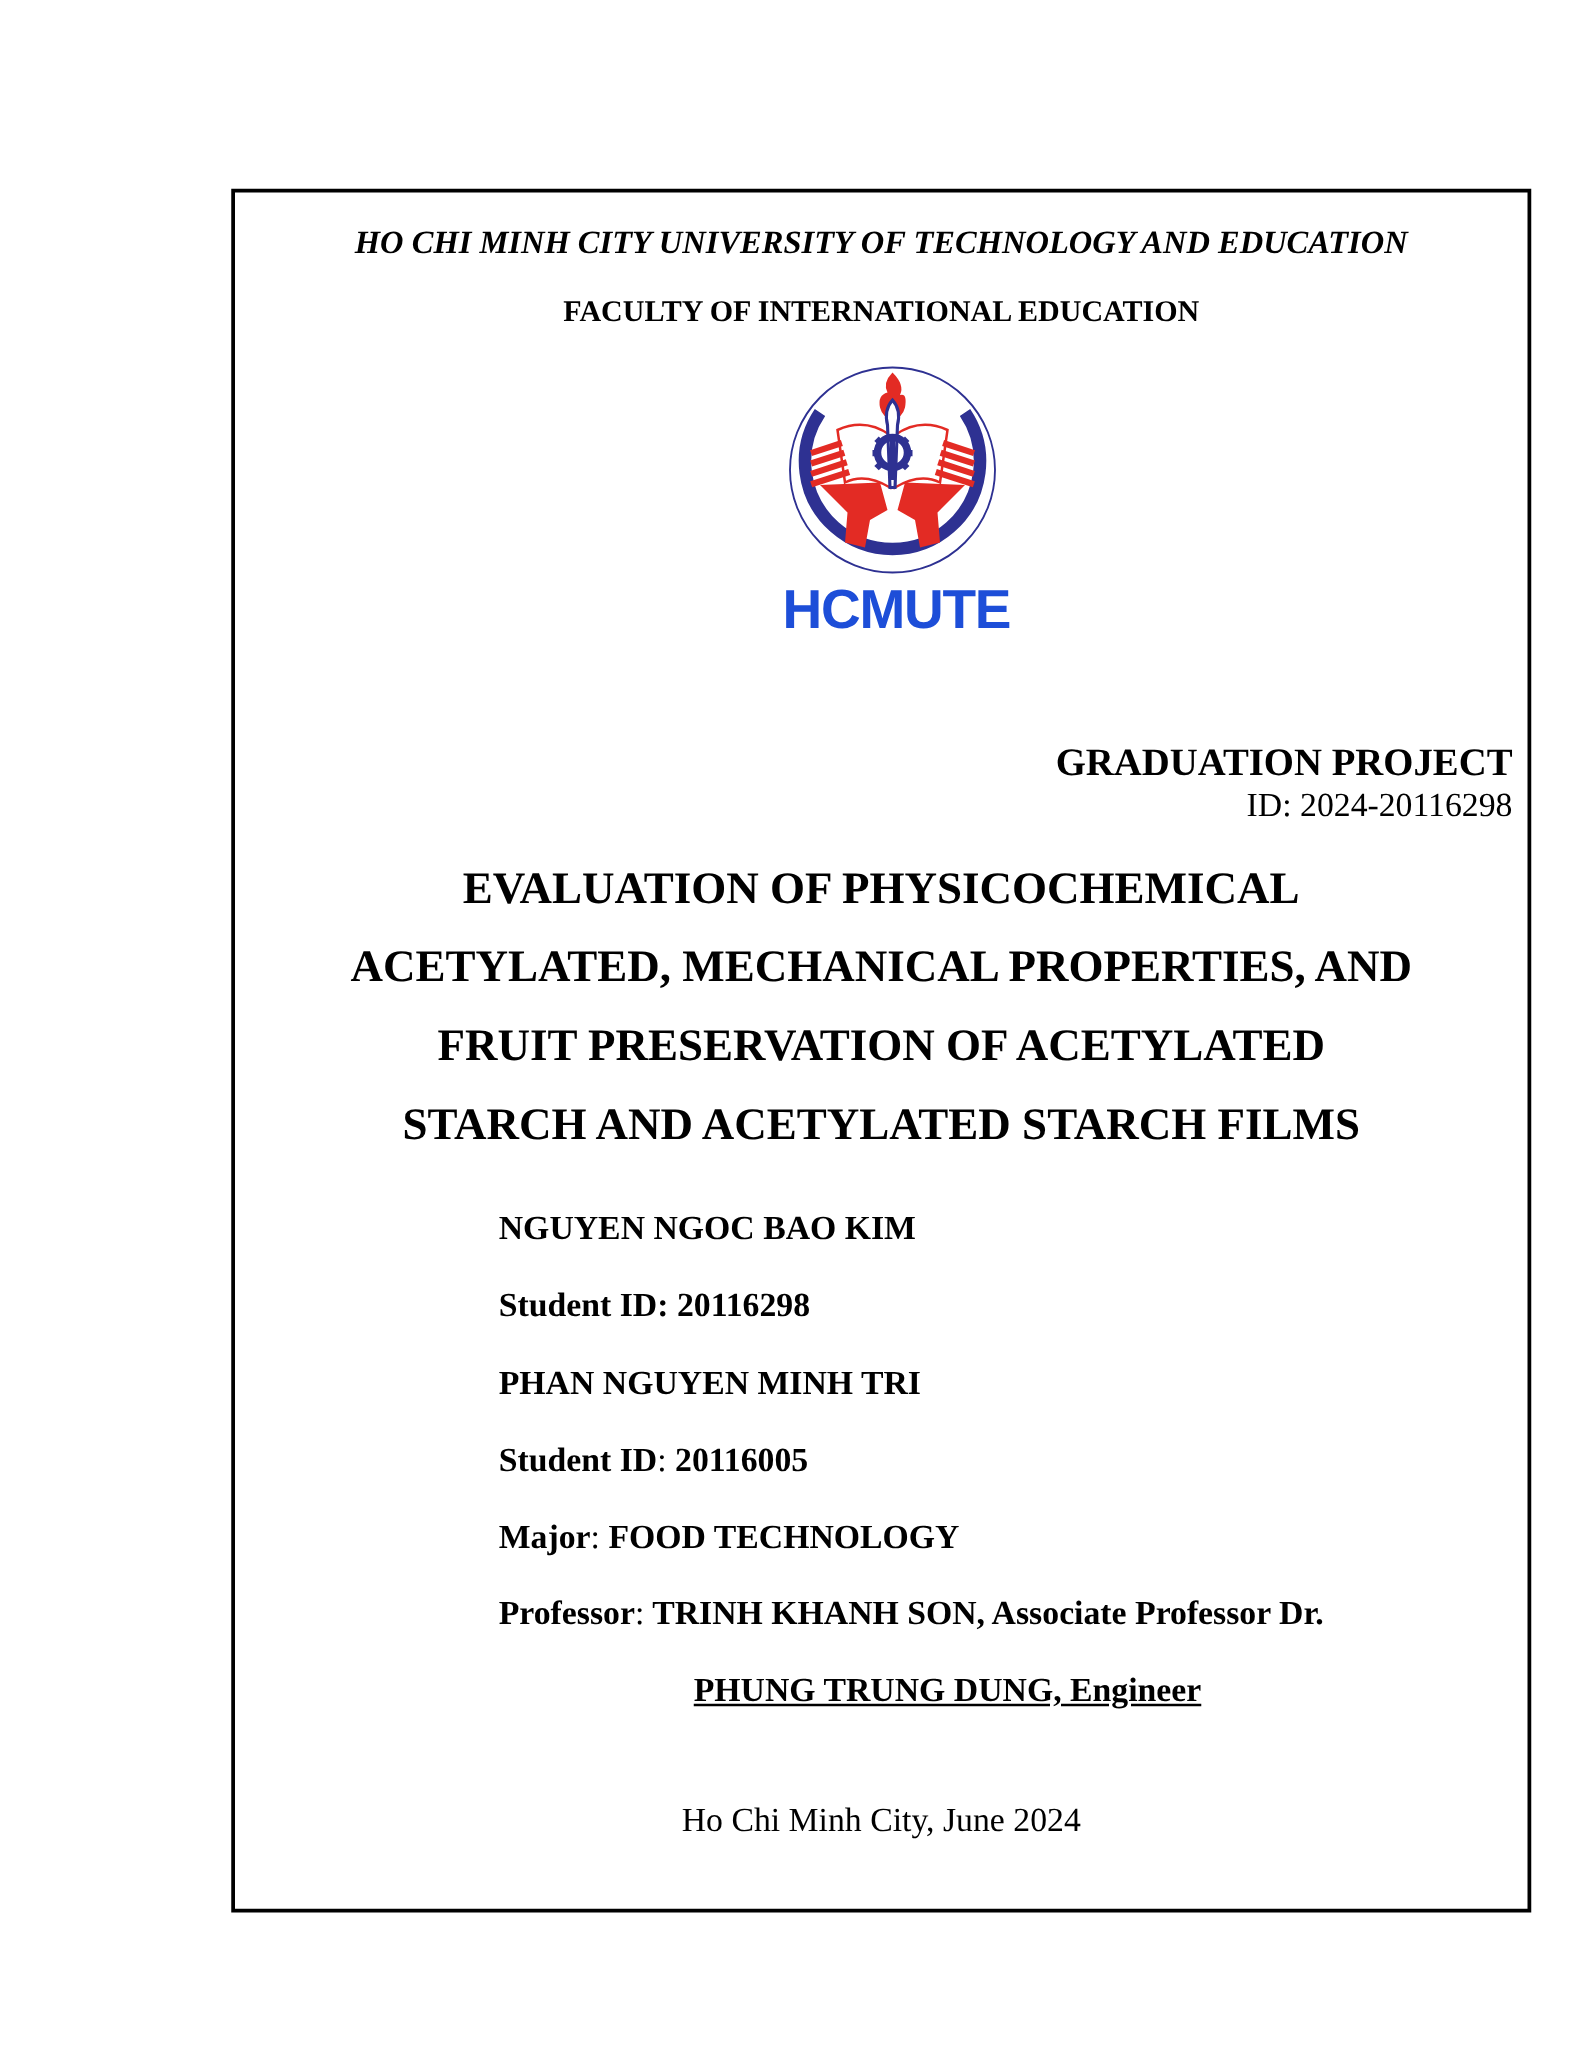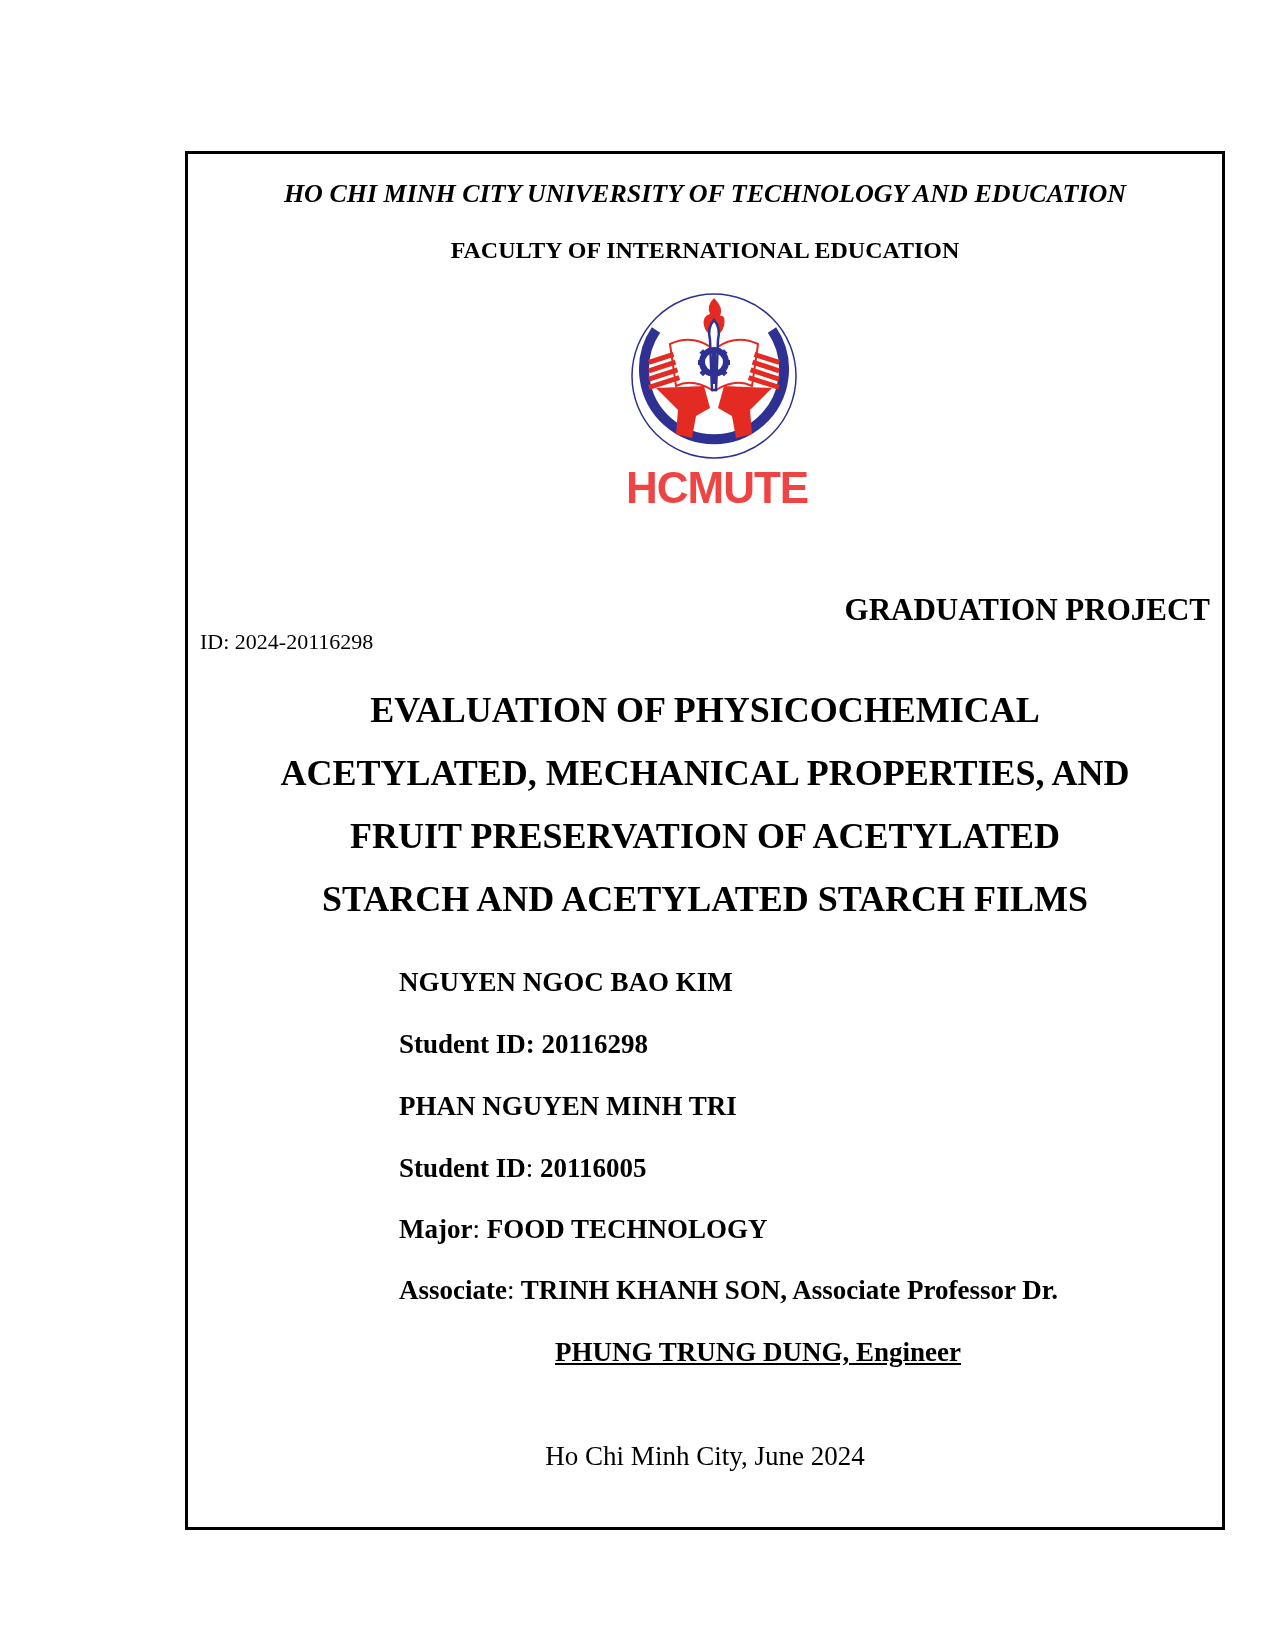--- a/index.html
+++ b/index.html
@@ -3,23 +3,23 @@
 <meta charset="utf-8">
 <style>
   html, body { margin: 0; padding: 0; background: #ffffff; }
   body { width: 1275px; height: 1650px; position: relative; overflow: hidden; font-family: "Liberation Serif", serif; color: #000; }
   .frame { position: absolute; left: 185px; top: 151px; width: 1034px; height: 1373px; border: 3px solid #000; }
   .line { position: absolute; white-space: nowrap; line-height: 1; }
   .b { font-weight: bold; }
   .uni { top: 181px; font-size: 26px; left: 200px; width: 1010px; text-align: center; font-style: italic; }
   .fac { top: 238px; font-size: 24px; left: 200px; width: 1010px; text-align: center; }
   .logo { position: absolute; left: 626px; top: 290px; width: 180px; height: 220px; }
-  .logo-text { position: absolute; left: 0; top: 176px; width: 180px; text-align: left; font-family: "Liberation Sans", sans-serif; font-weight: bold; font-size: 44px; letter-spacing: -1px; color: #ef4444; line-height: 1; }
+  .logo-text { position: absolute; left: 0; top: 176px; width: 180px; text-align: left; font-family: "Liberation Sans", sans-serif; font-weight: bold; font-size: 44px; letter-spacing: -1px; color: #1d4ed8; line-height: 1; }
   .gp { top: 594px; font-size: 31px; left: 200px; width: 1010px; text-align: right; }
-  .pid { top: 631px; font-size: 22px; left: 200px; width: 1010px; text-align: left; }
+  .pid { top: 631px; font-size: 27px; left: 200px; width: 1010px; text-align: right; }
   .title { font-size: 36px; left: 200px; width: 1010px; text-align: center; }
   .t1 { top: 692px; } .t2 { top: 755px; } .t3 { top: 818px; } .t4 { top: 881px; }
   .info { left: 399px; font-size: 27px; font-weight: bold; }
   .i1 { top: 969px; } .i2 { top: 1031px; } .i3 { top: 1093px; } .i4 { top: 1155px; }
   .i5 { top: 1216px; } .i6 { top: 1277px; }
   .i7 { top: 1339px; left: 555px; text-decoration: underline; }
   .nb { font-weight: normal; }
   .date { top: 1443px; font-size: 27px; left: 200px; width: 1010px; text-align: center; padding-left: 0; }
 </style>
 </head>
@@ -80,16 +80,16 @@
 <div class="line b title t1">EVALUATION OF PHYSICOCHEMICAL</div>
 <div class="line b title t2">ACETYLATED, MECHANICAL PROPERTIES, AND</div>
 <div class="line b title t3">FRUIT PRESERVATION OF ACETYLATED</div>
 <div class="line b title t4">STARCH AND ACETYLATED STARCH FILMS</div>
 
 <div class="line info i1">NGUYEN NGOC BAO KIM</div>
 <div class="line info i2"><span>Student ID</span><span>:</span><span> 20116298</span></div>
 <div class="line info i3">PHAN NGUYEN MINH TRI</div>
 <div class="line info i4"><span>Student ID</span><span class="nb">:</span><span> 20116005</span></div>
 <div class="line info i5"><span>Major</span><span class="nb">:</span><span> FOOD TECHNOLOGY</span></div>
-<div class="line info i6"><span>Associate</span><span class="nb">:</span><span> TRINH KHANH SON, Associate Professor Dr.</span></div>
+<div class="line info i6"><span>Professor</span><span class="nb">:</span><span> TRINH KHANH SON, Associate Professor Dr.</span></div>
 <div class="line info i7">PHUNG TRUNG DUNG, Engineer</div>
 
 <div class="line date">Ho Chi Minh City, June 2024</div>
 
 </body></html>

